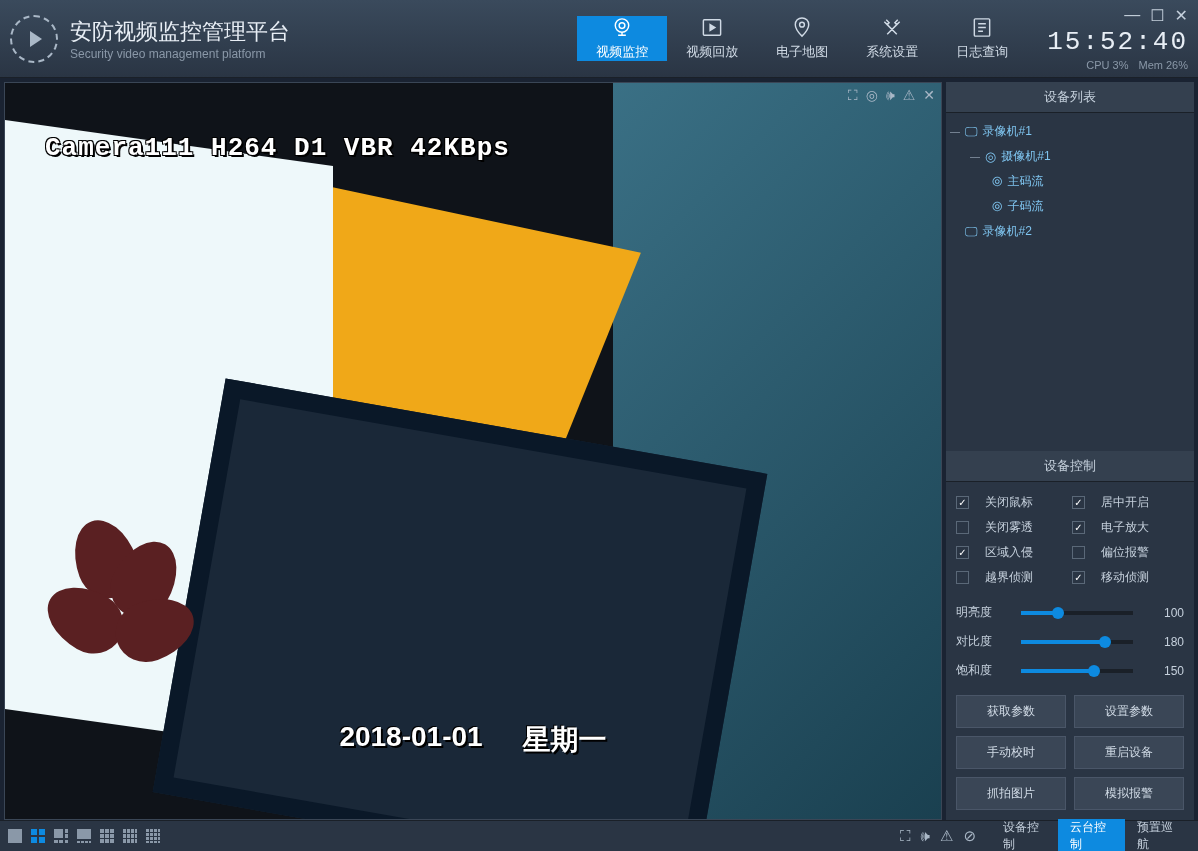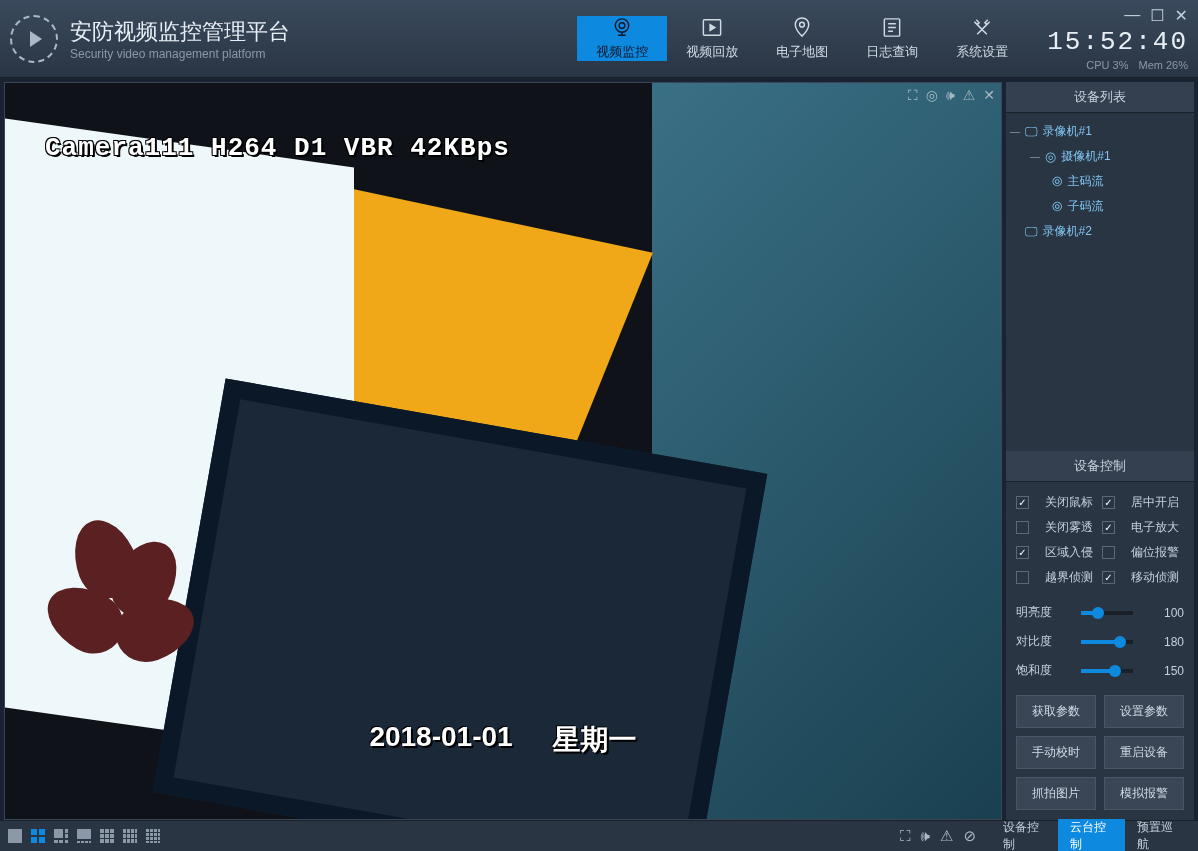--- a/index.html
+++ b/index.html
@@ -8,21 +8,21 @@
 
 .header { height: 78px; background: linear-gradient(to bottom, #3a4a5c, #2a3544); display: flex; align-items: center; padding: 16px 10px; border-bottom: 1px solid #1a2028; }
 .logo-area { display: flex; align-items: center; gap: 12px; flex: 0 0 auto; }
 .logo-icon { width: 48px; height: 48px; border: 2px dashed #aab8c7; border-radius: 50%; display: flex; align-items: center; justify-content: center; }
 .logo-play { width: 0; height: 0; border-left: 12px solid #aab8c7; border-top: 8px solid transparent; border-bottom: 8px solid transparent; margin-left: 3px; }
 .app-title { font-size: 22px; color: #e8eef5; font-weight: 300; }
 .app-subtitle { font-size: 12px; color: #8a98a8; }
 
 .nav-tabs { display: flex; margin-left: auto; height: 100%; }
 .nav-tab { width: 90px; display: flex; flex-direction: column; align-items: center; justify-content: center; gap: 4px; cursor: pointer; font-size: 13px; color: #d0dae5; }
-.nav-tab.active { background: #0d8ae0; color: #0f172a; }
+.nav-tab.active { background: #0d8ae0; color: #ffffff; }
 .nav-tab svg { width: 28px; height: 28px; }
 
 .header-right { display: flex; flex-direction: column; align-items: flex-end; margin-left: 20px; gap: 2px; }
 .window-controls { display: flex; gap: 10px; font-size: 16px; color: #c5d0dc; }
 .window-controls span { cursor: pointer; }
 .clock { font-family: Liberation Mono, monospace; font-size: 26px; color: #e8eef5; letter-spacing: 2px; }
 .sys-stats { font-size: 11px; color: #8a98a8; display: flex; gap: 10px; }
 
 
 .main { display: flex; height: 742px; }
@@ -40,21 +40,21 @@
 .petal { position: absolute; width: 60px; height: 80px; background: #5a2022; border-radius: 50% 50% 50% 50% / 60% 60% 40% 40%; }
 .p1 { top: 20px; left: 40px; transform: rotate(-20deg); }
 .p2 { top: 40px; left: 80px; transform: rotate(30deg); }
 .p3 { top: 80px; left: 20px; transform: rotate(-60deg); }
 .p4 { top: 90px; left: 90px; transform: rotate(70deg); }
 
 .osd-top { position: absolute; top: 50px; left: 40px; font-family: "Courier New", monospace; font-size: 26px; font-weight: bold; color: #fff; text-shadow: 2px 2px 0 #000, -1px -1px 0 #000, 1px -1px 0 #000, -1px 1px 0 #000; letter-spacing: 1px; z-index: 5; }
 .osd-bottom { position: absolute; bottom: 60px; left: 0; right: 0; text-align: center; font-family: "Courier New", monospace; font-size: 28px; font-weight: bold; color: #fff; text-shadow: 2px 2px 0 #000, -1px -1px 0 #000; z-index: 5; display: flex; justify-content: center; gap: 40px; }
 
 
-.sidebar { width: 188px; display: flex; flex-direction: column; background: #2a3544; margin: 4px 4px 0 2px; }
+.sidebar { width: 248px; display: flex; flex-direction: column; background: #2a3544; margin: 4px 4px 0 2px; }
 .panel-header { background: #34404f; text-align: center; padding: 6px; font-size: 13px; border-bottom: 1px solid #1a2028; }
 .device-tree { flex: 1; padding: 6px 4px; font-size: 12px; overflow: auto; color: #7fc5f0; }
 .tree-node { display: flex; align-items: center; gap: 5px; padding: 4px 0; cursor: pointer; }
 .tree-expander { width: 10px; text-align: center; color: #8a98a8; font-size: 10px; }
 .tree-icon { font-size: 13px; }
 .indent-1 { padding-left: 20px; }
 .indent-2 { padding-left: 42px; }
 
 .control-panel { background: #2a3544; }
 .checkbox-grid { display: grid; grid-template-columns: 1fr 1fr; gap: 8px 4px; padding: 12px 10px; font-size: 12px; }
@@ -120,30 +120,30 @@
     </div>
     <div class="nav-tab">
       <svg viewBox="0 0 24 24" fill="none" stroke="currentColor" stroke-width="1.5">
           <path d="M12 2C8 2 5 5 5 9c0 5 7 12 7 12s7-7 7-12c0-4-3-7-7-7z"></path>
           <circle cx="12" cy="9" r="2.5"></circle>
         </svg>
       <span>电子地图</span>
     </div>
     <div class="nav-tab">
       <svg viewBox="0 0 24 24" fill="none" stroke="currentColor" stroke-width="1.5">
+          <path d="M6 4l3 3-2 2-3-3M18 4l-3 3 2 2 3-3M7 9l10 10M17 9L7 19"></path>
+        </svg>
+      <span>系统设置</span>
+    </div>
+    <div class="nav-tab">
+      <svg viewBox="0 0 24 24" fill="none" stroke="currentColor" stroke-width="1.5">
           <rect x="4" y="3" width="16" height="18" rx="1"></rect>
           <path d="M8 8h8M8 12h8M8 16h5"></path>
         </svg>
       <span>日志查询</span>
-    </div>
-    <div class="nav-tab">
-      <svg viewBox="0 0 24 24" fill="none" stroke="currentColor" stroke-width="1.5">
-          <path d="M6 4l3 3-2 2-3-3M18 4l-3 3 2 2 3-3M7 9l10 10M17 9L7 19"></path>
-        </svg>
-      <span>系统设置</span>
     </div>
   </div>
 
   <div class="header-right">
     <div class="window-controls">
       <span>—</span>
       <span>☐</span>
       <span>✕</span>
     </div>
     <div class="clock">15:52:40</div>

